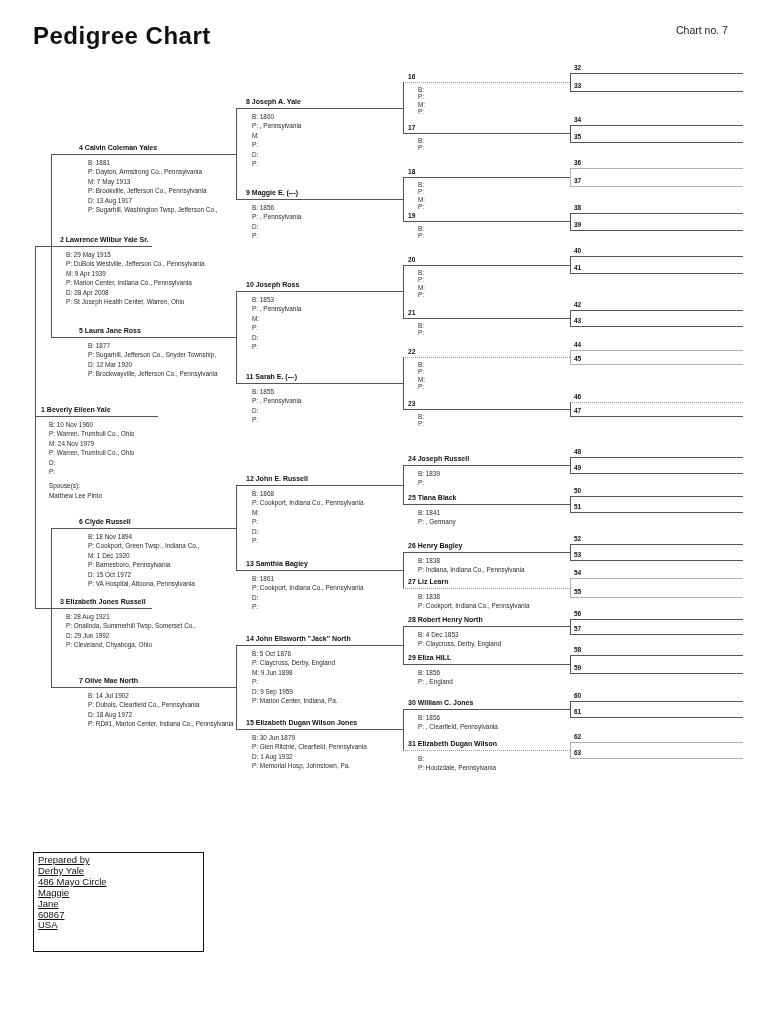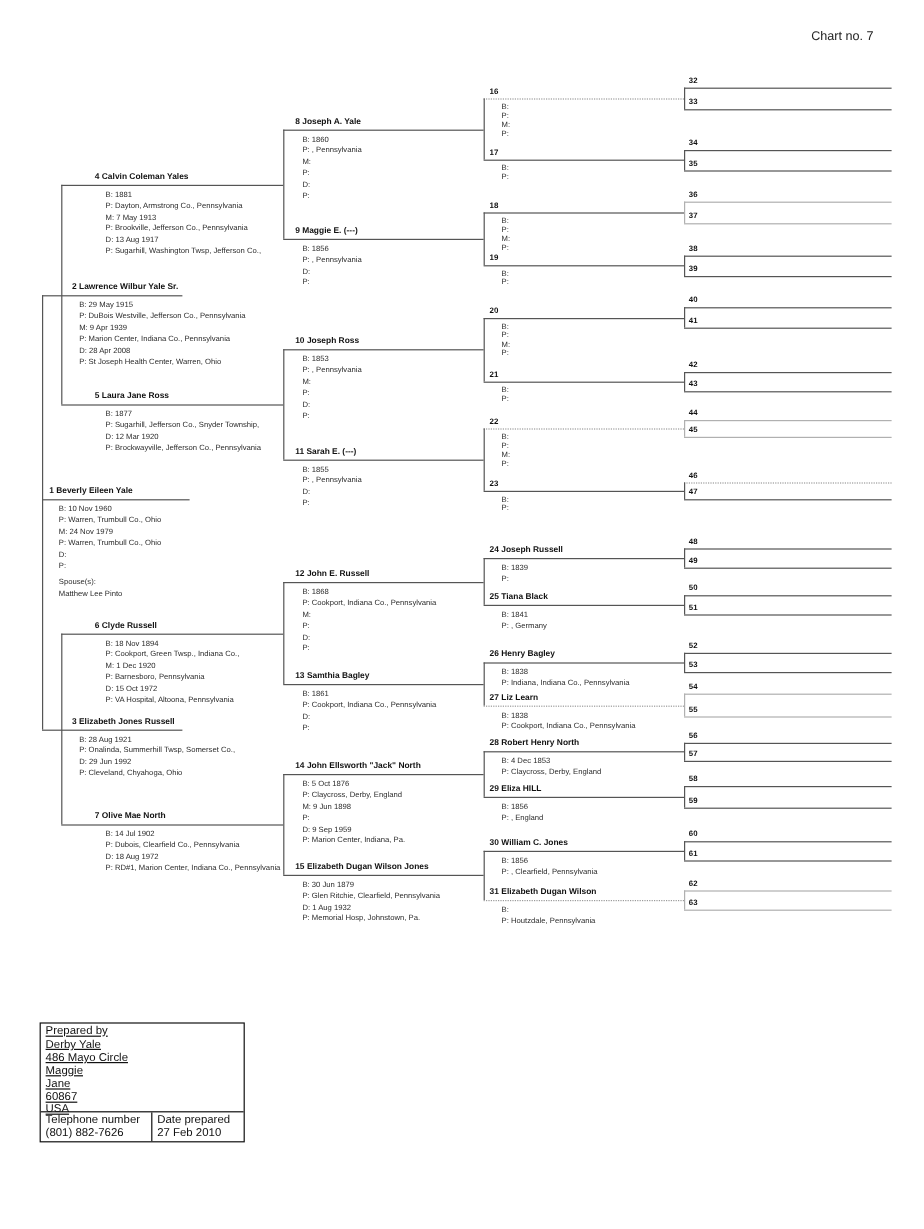--- a/index.html
+++ b/index.html
@@ -29,20 +29,21 @@
   .prep-top div{line-height:10.9px;}
   .prep-bottom{display:flex;border-top:1px solid #111;height:24px;}
   .prep-cell{padding:1px 4px;line-height:11px;box-sizing:border-box;}
   .prep-cell.left{width:93px;border-right:1px solid #111;}
   .prep-cell.right{flex:1;}
 </style>
 </head>
 <body>
 
 <div id="page">
+  <div class="title">Pedigree Chart</div>
   <div class="chartno">Chart no. 7</div>
 
   <div id="tree">
       <div class="pline" style="left: 35px; top: 416px; width: 123px;"></div>
       <div class="pname" style="left: 41px; top: 406px;">1 Beverly Eileen Yale</div>
       <div class="pdetails" style="left: 49px; top: 419.5px; line-height: 9.6px;">
         <div>B: 10 Nov 1960</div>
         <div>P: Warren, Trumbull Co., Ohio</div>
         <div>M: 24 Nov 1979</div>
         <div>P: Warren, Trumbull Co., Ohio</div>
@@ -383,24 +384,14 @@
   <div class="prepared">
     <div class="prep-top">
       <div>Prepared by</div>
       <div>Derby Yale</div>
       <div>486 Mayo Circle</div>
       <div>Maggie</div>
       <div>Jane</div>
       <div>60867</div>
       <div>USA</div>
     </div>
-    <div class="prep-bottom">
-      <div class="prep-cell left">
-        <div>Telephone number</div>
-        <div>(801) 882-7626</div>
-      </div>
-      <div class="prep-cell right">
-        <div>Date prepared</div>
-        <div>27 Feb 2010</div>
-      </div>
-    </div>
   </div>
 </div>
 
 </body></html>

